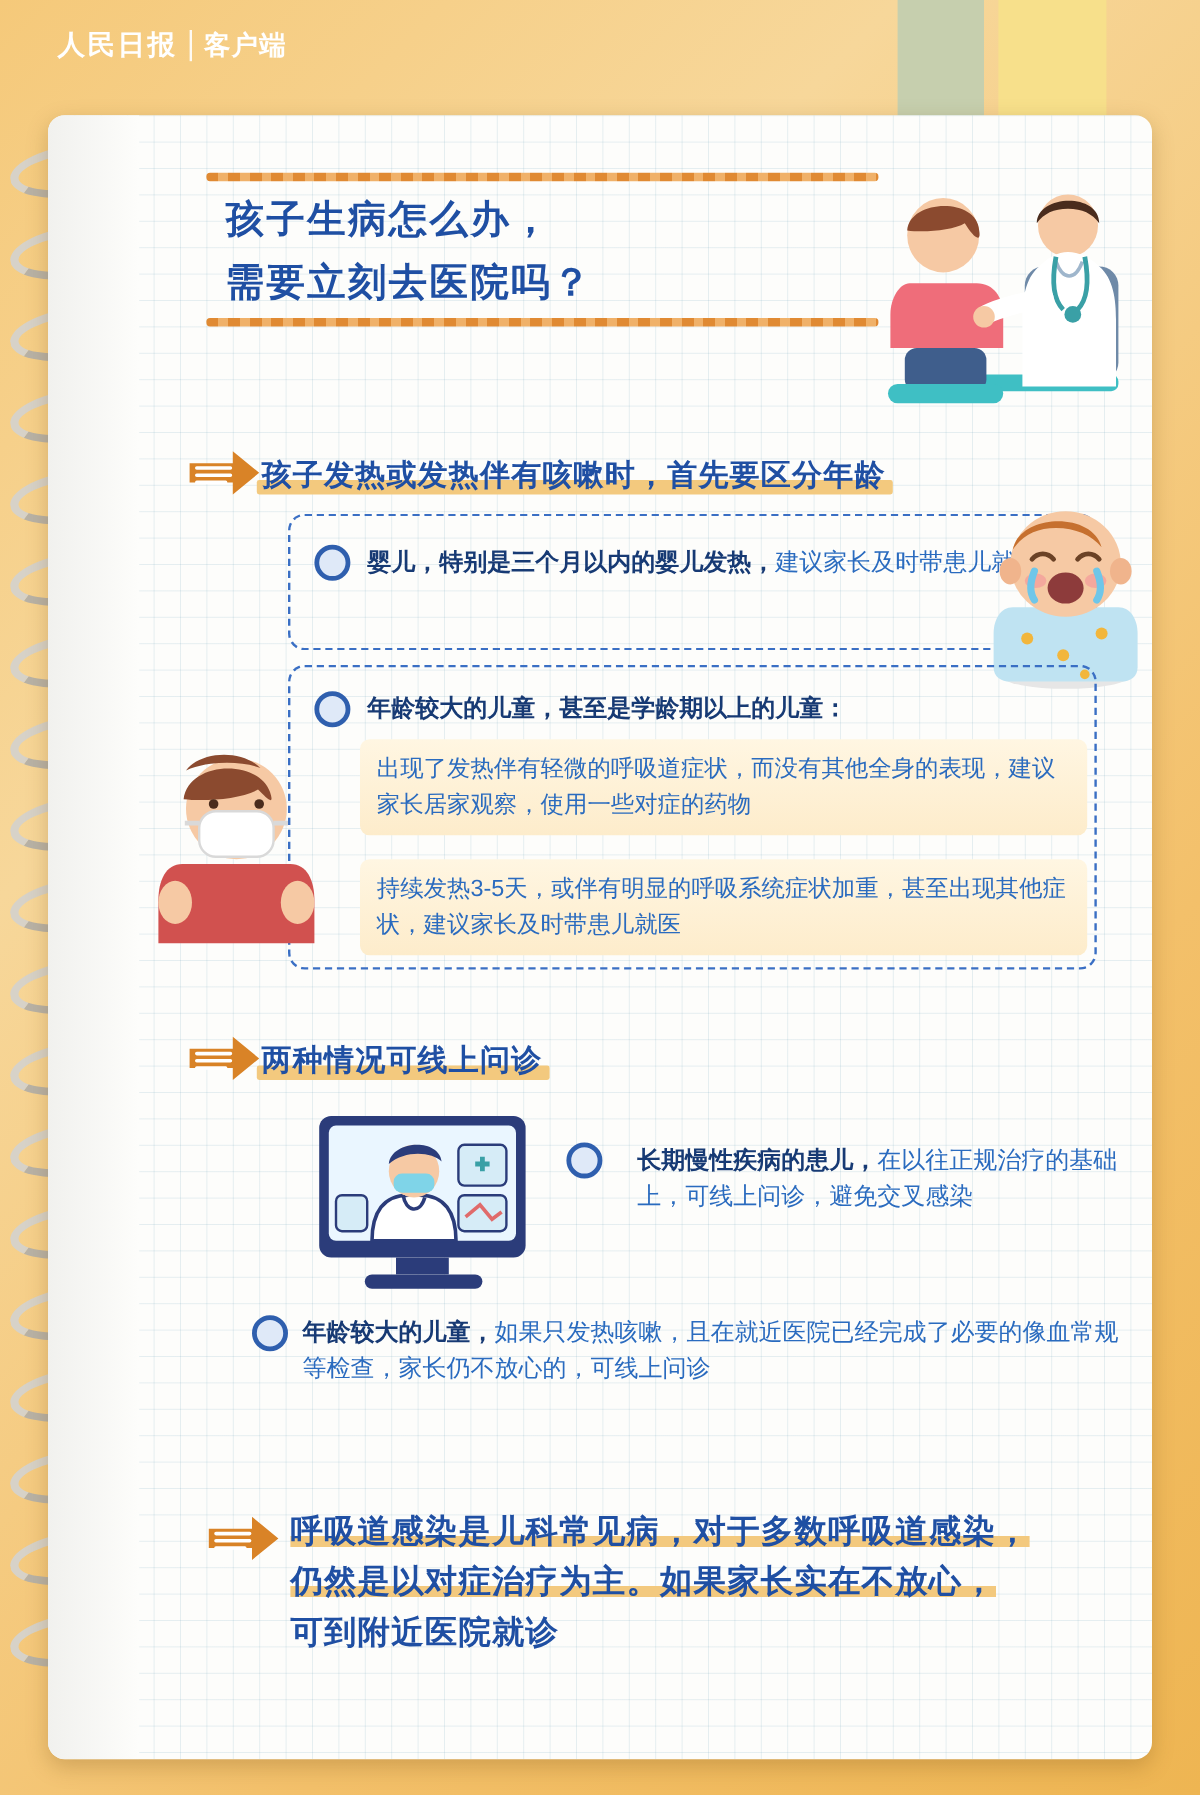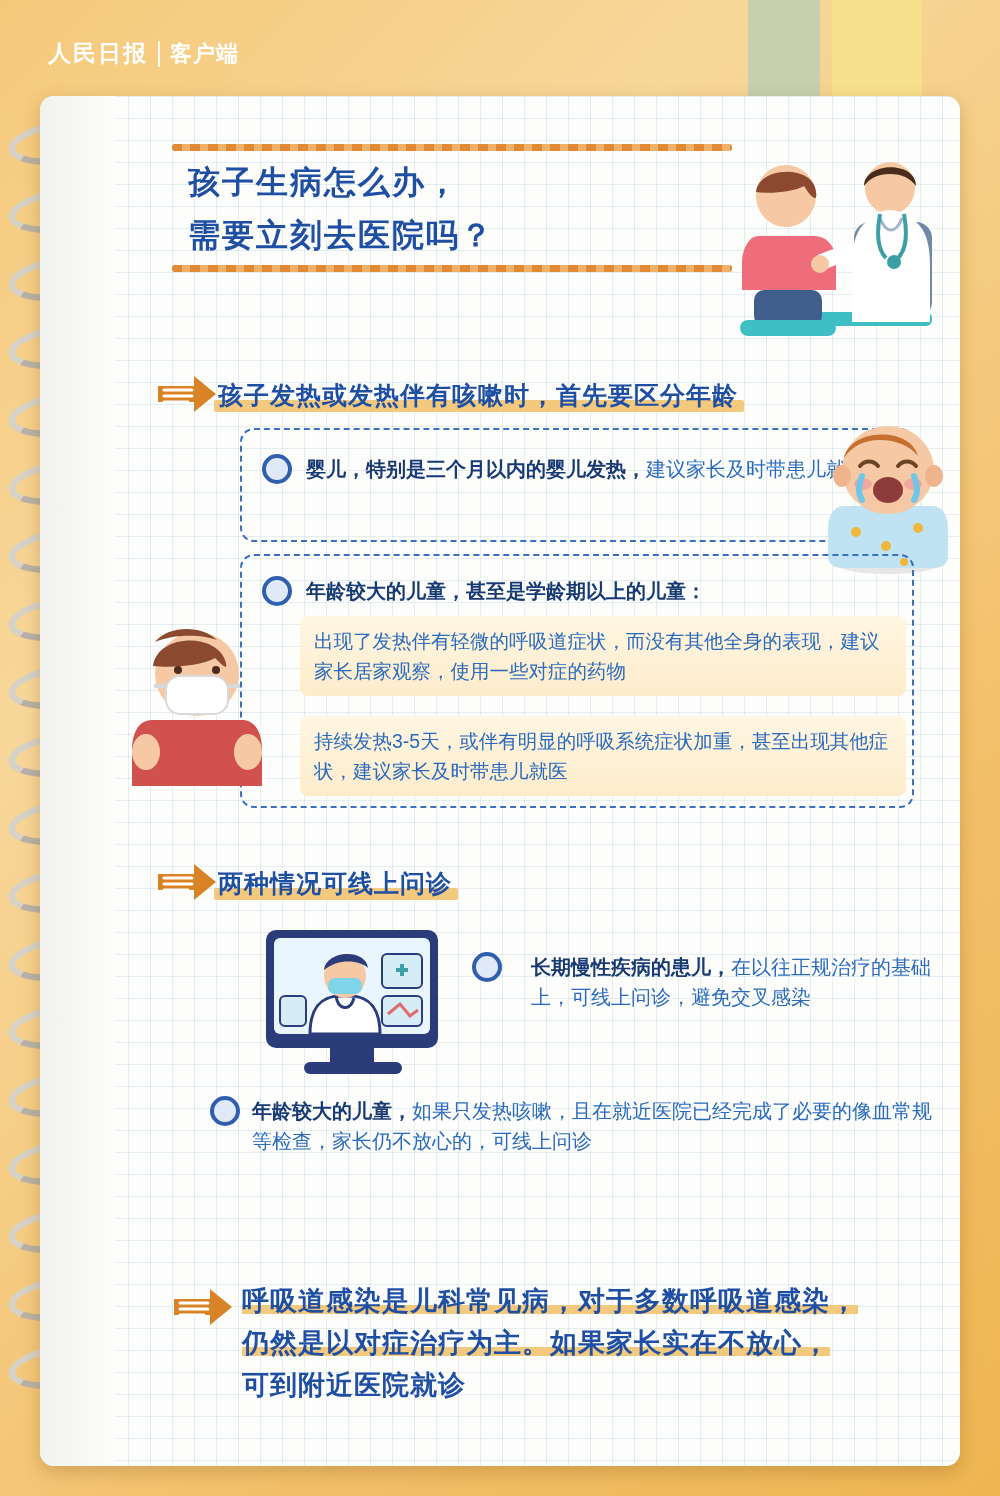--- a/index.html
+++ b/index.html
@@ -7,21 +7,21 @@
     width:1000px;height:1496px;position:relative;overflow:hidden;
     font-family:"Liberation Sans","DejaVu Sans",sans-serif;
     background:linear-gradient(135deg,#f5c97a 0%,#f7d79a 30%,#f3c06a 70%,#eeb552 100%);
   }
   
   .sticky{position:absolute;top:0;}
   .sticky.green{left:748px;width:72px;height:110px;background:#c6cfae;}
   .sticky.yellow{left:832px;width:90px;height:96px;background:#f7e08b;}
 
   
-  .logo{position:absolute;left:48px;top:38px;display:flex;align-items:center;gap:10px;}
+  .logo{position:absolute;left:48px;top:22px;display:flex;align-items:center;gap:10px;}
   .logo-cn{font-family:"Liberation Serif","DejaVu Serif",serif;font-weight:bold;font-size:23px;color:#fff;letter-spacing:2px;}
   .logo-div{width:2px;height:26px;background:#fff;opacity:.9;}
   .logo-sub{font-size:22px;color:#fff;font-weight:bold;letter-spacing:1px;}
 
   
   .page{
     position:absolute;left:40px;top:96px;width:920px;height:1370px;
     background:#fdfdfb;border-radius:14px;
     box-shadow:0 6px 18px rgba(120,80,20,.28);
     overflow:hidden;
@@ -61,21 +61,21 @@
 
   
   .dashbox{position:absolute;border:2px dashed #3a6fc4;border-radius:14px;}
   .bullet{width:22px;height:22px;border-radius:50%;border:4px solid #2f5fae;background:#dfe9f8;flex:none;}
   .b-text{font-size:20px;line-height:1.5;color:#2a6bbf;}
   .b-text b{color:#173a74;}
 
   .stripe{background:linear-gradient(180deg,#fff6e2,#fdeccb);border-radius:8px;padding:10px 14px;font-size:19.5px;line-height:1.55;color:#2a6bbf;}
 
   
-  .closing{position:absolute;left:36px;top:1160px;width:760px;display:flex;margin-top:25px;}
+  .closing{position:absolute;left:36px;top:1160px;width:760px;display:flex;}
   .close-text{font-size:27px;font-weight:bold;color:#1f4fa3;line-height:1.55;letter-spacing:1px;}
   .hl{background:linear-gradient(transparent 62%,#f3c97e 62%,#f3c97e 94%,transparent 94%);}
 
   
   .ill{position:absolute;}
 </style>
 </head>
 <body>
 
 <div class="sticky green"></div>

